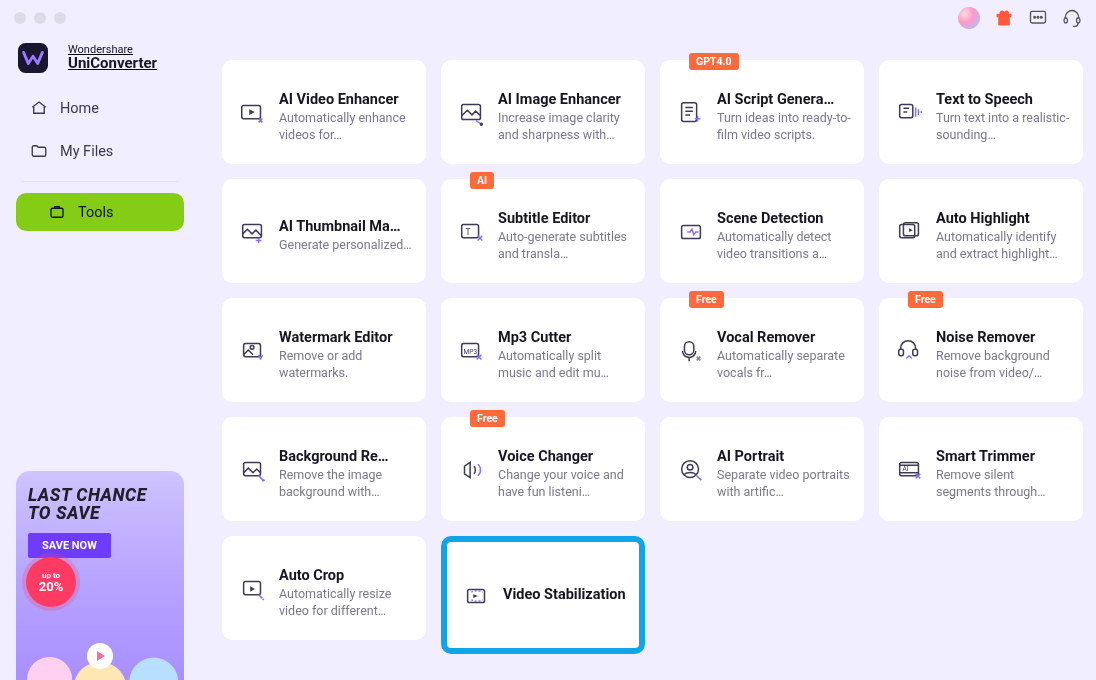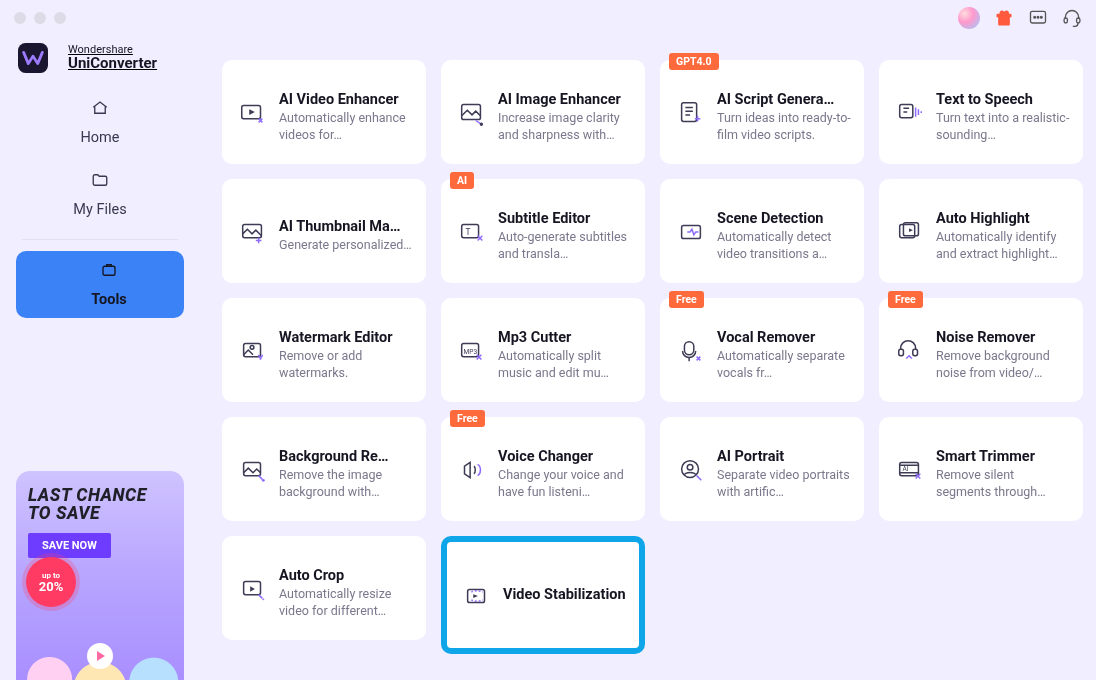--- a/index.html
+++ b/index.html
@@ -54,25 +54,24 @@
   .logo-text .brand-top { font-size: 11px; color: #161522; line-height: 1; }
   .logo-text .brand-main { font-size: 15px; font-weight: 700; color: #161522; line-height: 1.15; }
   .nav { display: flex; flex-direction: column; gap: 5px; }
   .nav-item {
     display: flex; align-items: center; gap: 12px;
     padding: 10px 14px;
     border-radius: 10px;
     color: #3a3850;
     font-size: 14.5px;
     cursor: pointer;
-    flex-direction: column;
   }
   .nav-item.active {
-    background: #3b82f6;
-    font-weight: 700;
+    background: #84cc16;
+    font-weight: 400;
     color: #161522;
     padding-left: 32px;
   }
   .nav-sep { height: 1px; background: #e3e1ef; margin: 6px 6px; }
   .promo {
     margin-top: auto;
     margin-bottom: 22px;
     width: 168px;
     height: 222px;
     border-radius: 14px;
@@ -158,21 +157,21 @@
     color: #7a788c;
     line-height: 1.35;
     display: -webkit-box;
     -webkit-line-clamp: 2;
     -webkit-box-orient: vertical;
     overflow: hidden;
     padding-top: 2px;
   }
   .badge {
     position: absolute;
-    top: -8px; left: 8px;
+    top: -8px; left: 28px;
     font-size: 10.5px;
     font-weight: 700;
     color: #fff;
     padding: 2px 7px;
     border-radius: 3px;
     background: #ff6a3d;
   }
   svg { display:block; }
 </style>
 </head>

